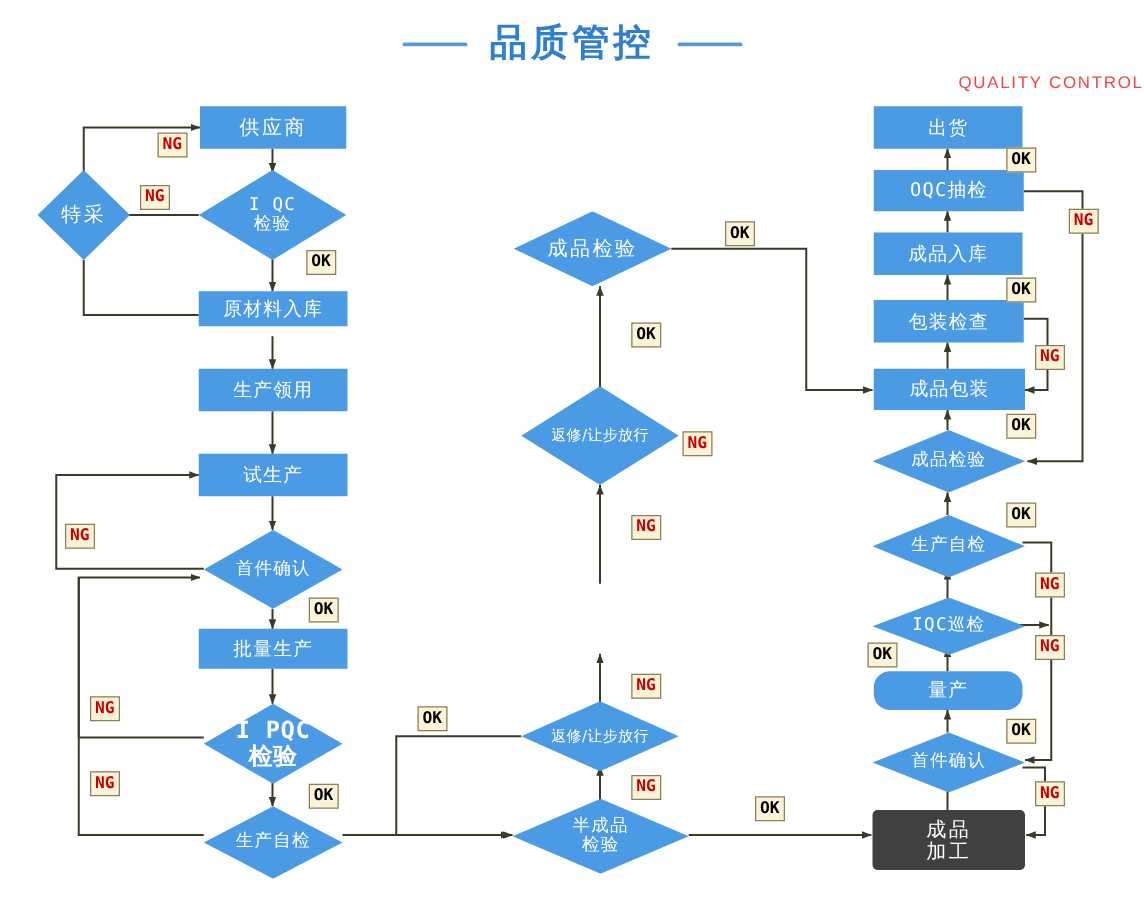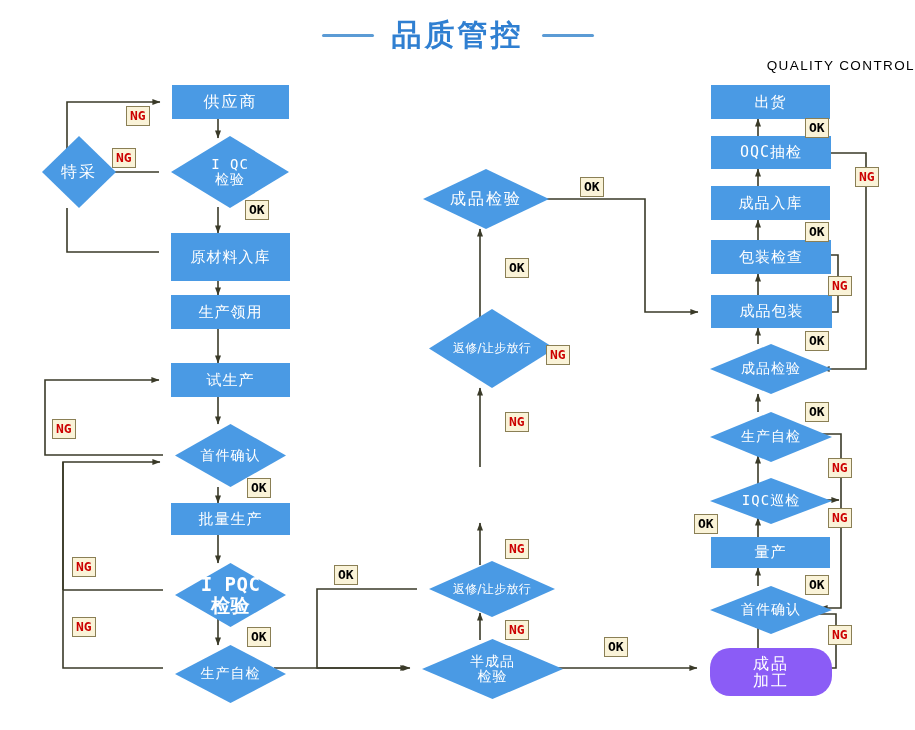--- a/index.html
+++ b/index.html
@@ -5,29 +5,29 @@
   html,body{margin:0;padding:0;background:#ffffff;}
   body{width:915px;height:730px;overflow:hidden;font-family:"Liberation Sans","DejaVu Sans",sans-serif;}
   #stage{position:relative;width:915px;height:730px;background:#fff;}
 
   
   .title-wrap{position:absolute;left:0;top:18px;width:915px;text-align:right;}
   .title-row{display:flex;align-items:center;justify-content:center;gap:18px;}
   .title-rule{width:52px;height:3px;background:#5b9bd5;border-radius:2px;}
   .title-cn{font-size:30px;font-weight:bold;color:#2f7fd1;letter-spacing:3px;
             font-family:"DejaVu Sans","Liberation Sans",sans-serif;line-height:34px;}
-  .title-en{margin-top:6px;font-size:13.5px;color:#000000;letter-spacing:1.4px;
+  .title-en{margin-top:6px;font-size:13.5px;color:#ef4444;letter-spacing:1.4px;
             font-family:"Liberation Sans",sans-serif;}
 
   
   .node{position:absolute;box-sizing:border-box;display:flex;align-items:center;justify-content:center;
         color:#ffffff;text-align:center;font-family:"DejaVu Sans","Liberation Sans",sans-serif;
-        line-height:1.08;white-space:pre-line;margin-left:12px;}
+        line-height:1.08;white-space:pre-line;}
   .rect{background:#4a9ae4;}
-  .rounded{background:#8b5cf6;border-radius:20px;}
+  .rounded{background:#404040;border-radius:4px;}
   .diamond{background:transparent;}
   .diamond .dshape{position:absolute;inset:0;background:#4a9ae4;
         clip-path:polygon(50% 0,100% 50%,50% 100%,0 50%);}
   .diamond .dtext{position:relative;z-index:2;width:100%;text-align:center;}
 
   .t16{font-size:16px;letter-spacing:2px;}
   .t15{font-size:15px;letter-spacing:1px;}
   .t14{font-size:14px;letter-spacing:1px;}
   .t13{font-size:19px;letter-spacing:0.5px;font-weight:bold;}
   .t12{font-size:12px;letter-spacing:0.3px;}
@@ -129,21 +129,21 @@
     <span class="dshape"></span>
     <span class="dtext">特采</span>
   </div>
 
   <div class="node diamond t14 mono" style="left:159px;top:136px;width:118px;height:72px;">
     <span class="dshape"></span>
     <span class="dtext">I QC
 检验</span>
   </div>
 
-  <div class="node rect t15" style="left:159px;top:233px;width:119px;height:48px;">原材料入库</div>
+  <div class="node rect t15" style="left:159px;top:233px;width:119px;height:28px;">原材料入库</div>
 
   <div class="node rect t15" style="left:159px;top:295px;width:119px;height:34px;">生产领用</div>
 
   <div class="node rect t15" style="left:159px;top:363px;width:119px;height:34px;">试生产</div>
 
   <div class="node diamond t14" style="left:163px;top:424px;width:111px;height:63px;">
     <span class="dshape"></span>
     <span class="dtext">首件确认</span>
   </div>
 
@@ -200,21 +200,21 @@
   <div class="node diamond t14" style="left:698px;top:412px;width:122px;height:50px;">
     <span class="dshape"></span>
     <span class="dtext">生产自检</span>
   </div>
 
   <div class="node diamond t14 mono" style="left:698px;top:478px;width:122px;height:46px;">
     <span class="dshape"></span>
     <span class="dtext">IQC巡检</span>
   </div>
 
-  <div class="node rect t15" style="left:699px;top:537px;width:119px;height:31px;">量产</div>
+  <div class="node rect t15" style="left:699px;top:537px;width:119px;height:31px;border-radius:13px;">量产</div>
 
   <div class="node diamond t14" style="left:698px;top:586px;width:122px;height:48px;">
     <span class="dshape"></span>
     <span class="dtext">首件确认</span>
   </div>
 
   <div class="node rounded t16" style="left:698px;top:648px;width:122px;height:48px;">成品
 加工</div>
 
   <span class="tag ng" style="left:126px;top:106px;">NG</span>

